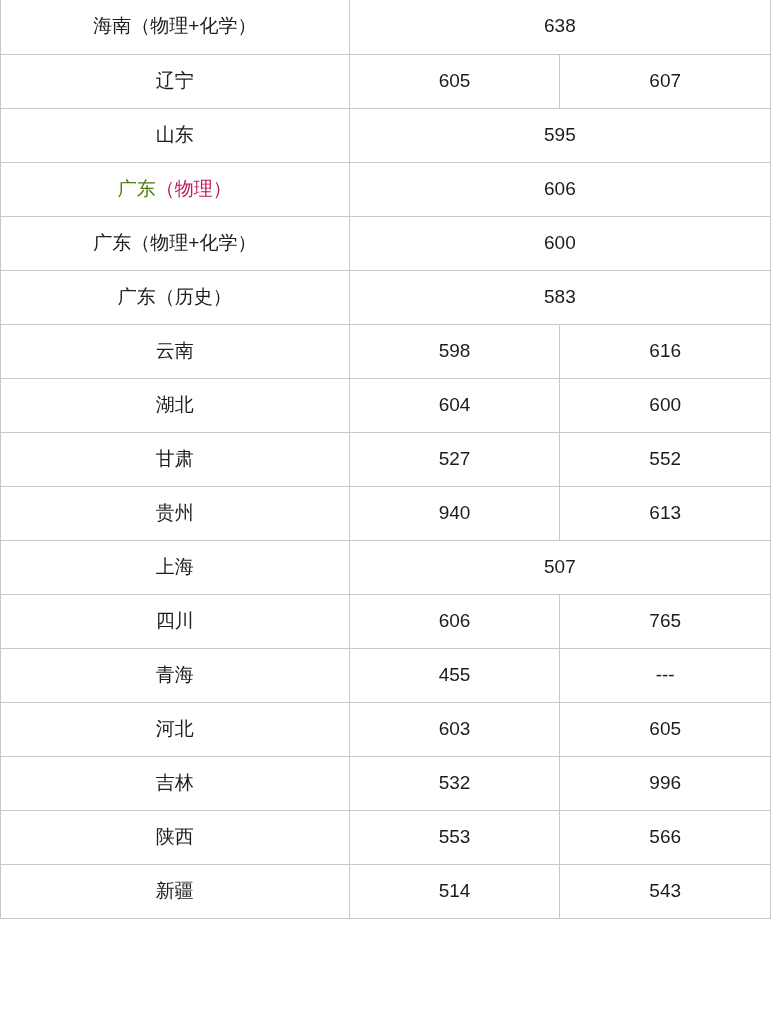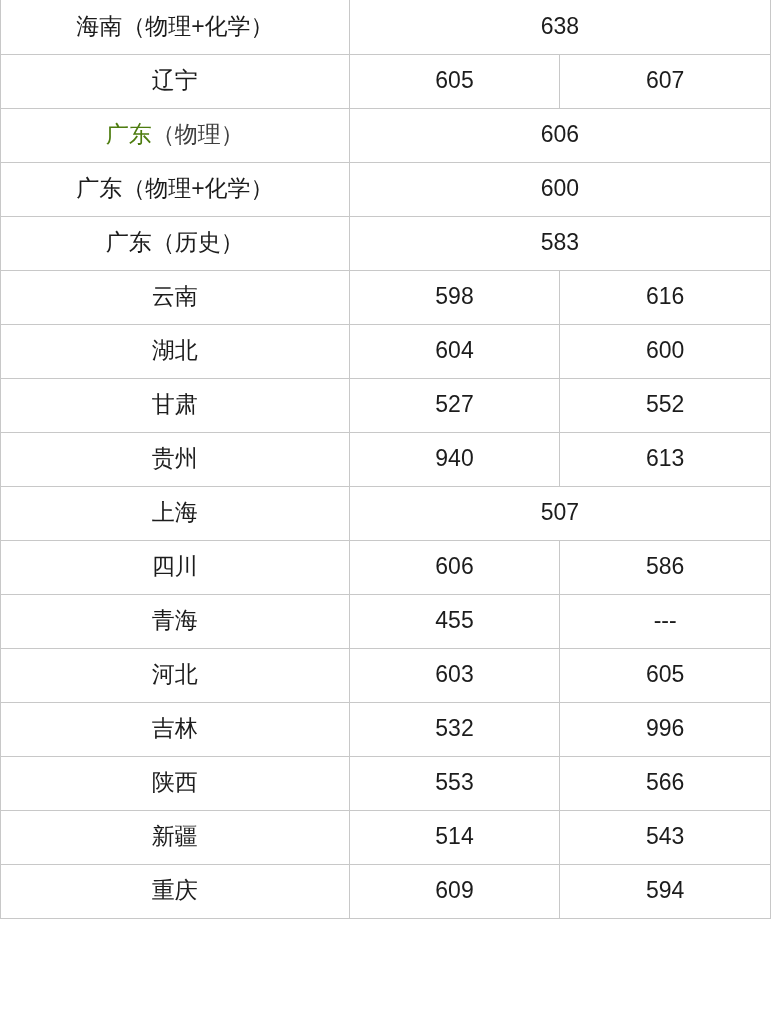--- a/index.html
+++ b/index.html
@@ -16,21 +16,21 @@
     border-collapse: collapse;
     width: 771px;
     table-layout: fixed;
   }
   .score-table td {
     border: 1px solid #c8c8c8;
     height: 54px;
     box-sizing: border-box;
     text-align: center;
     vertical-align: middle;
-    font-size: 23px;
+    font-size: 19px;
     color: #1c1c1c;
     padding: 0;
     line-height: 1.1;
   }
   .score-table tr:first-child td {
     border-top: none;
   }
   .score-table td.region {
     width: 346px;
   }
@@ -38,40 +38,44 @@
     width: 212px;
     text-align: center;
   }
   .score-table td.val-span {
     width: 418px;
   }
   .blue {
     color: #4d7c0f;
   }
   .dark {
-    color: #404040;
+    color: #be185d;
   }
 </style>
 </head>
 <body>
 
 <table class="score-table">
   <tbody>
 
     <tr>
       <td class="region dark">海南（物理+化学）</td>
       <td class="val-span dark" colspan="2">638</td>
     </tr>
 
     <tr>
       <td class="region blue">辽宁</td>
       <td class="val dark">605</td>
       <td class="val dark">607</td>
     </tr>
 
+    <tr>
+      <td class="region blue">山东</td>
+      <td class="val-span dark" colspan="2">595</td>
+    </tr>
 
     <tr>
       <td class="region"><span class="blue">广东</span><span class="dark">（物理）</span></td>
       <td class="val-span dark" colspan="2">606</td>
     </tr>
 
     <tr>
       <td class="region dark">广东（物理+化学）</td>
       <td class="val-span dark" colspan="2">600</td>
     </tr>
@@ -106,21 +110,21 @@
     </tr>
 
     <tr>
       <td class="region blue">上海</td>
       <td class="val-span dark" colspan="2">507</td>
     </tr>
 
     <tr>
       <td class="region blue">四川</td>
       <td class="val dark">606</td>
-      <td class="val dark">586</td>
+      <td class="val dark">765</td>
     </tr>
 
     <tr>
       <td class="region blue">青海</td>
       <td class="val dark">455</td>
       <td class="val dark">---</td>
     </tr>
 
     <tr>
       <td class="region blue">河北</td>
@@ -140,20 +144,15 @@
       <td class="val dark">566</td>
     </tr>
 
 
     <tr>
       <td class="region blue">新疆</td>
       <td class="val dark">514</td>
       <td class="val dark">543</td>
     </tr>
 
-    <tr>
-      <td class="region blue">重庆</td>
-      <td class="val dark">609</td>
-      <td class="val dark">594</td>
-    </tr>
 
   </tbody>
 </table>
 
 </body></html>

